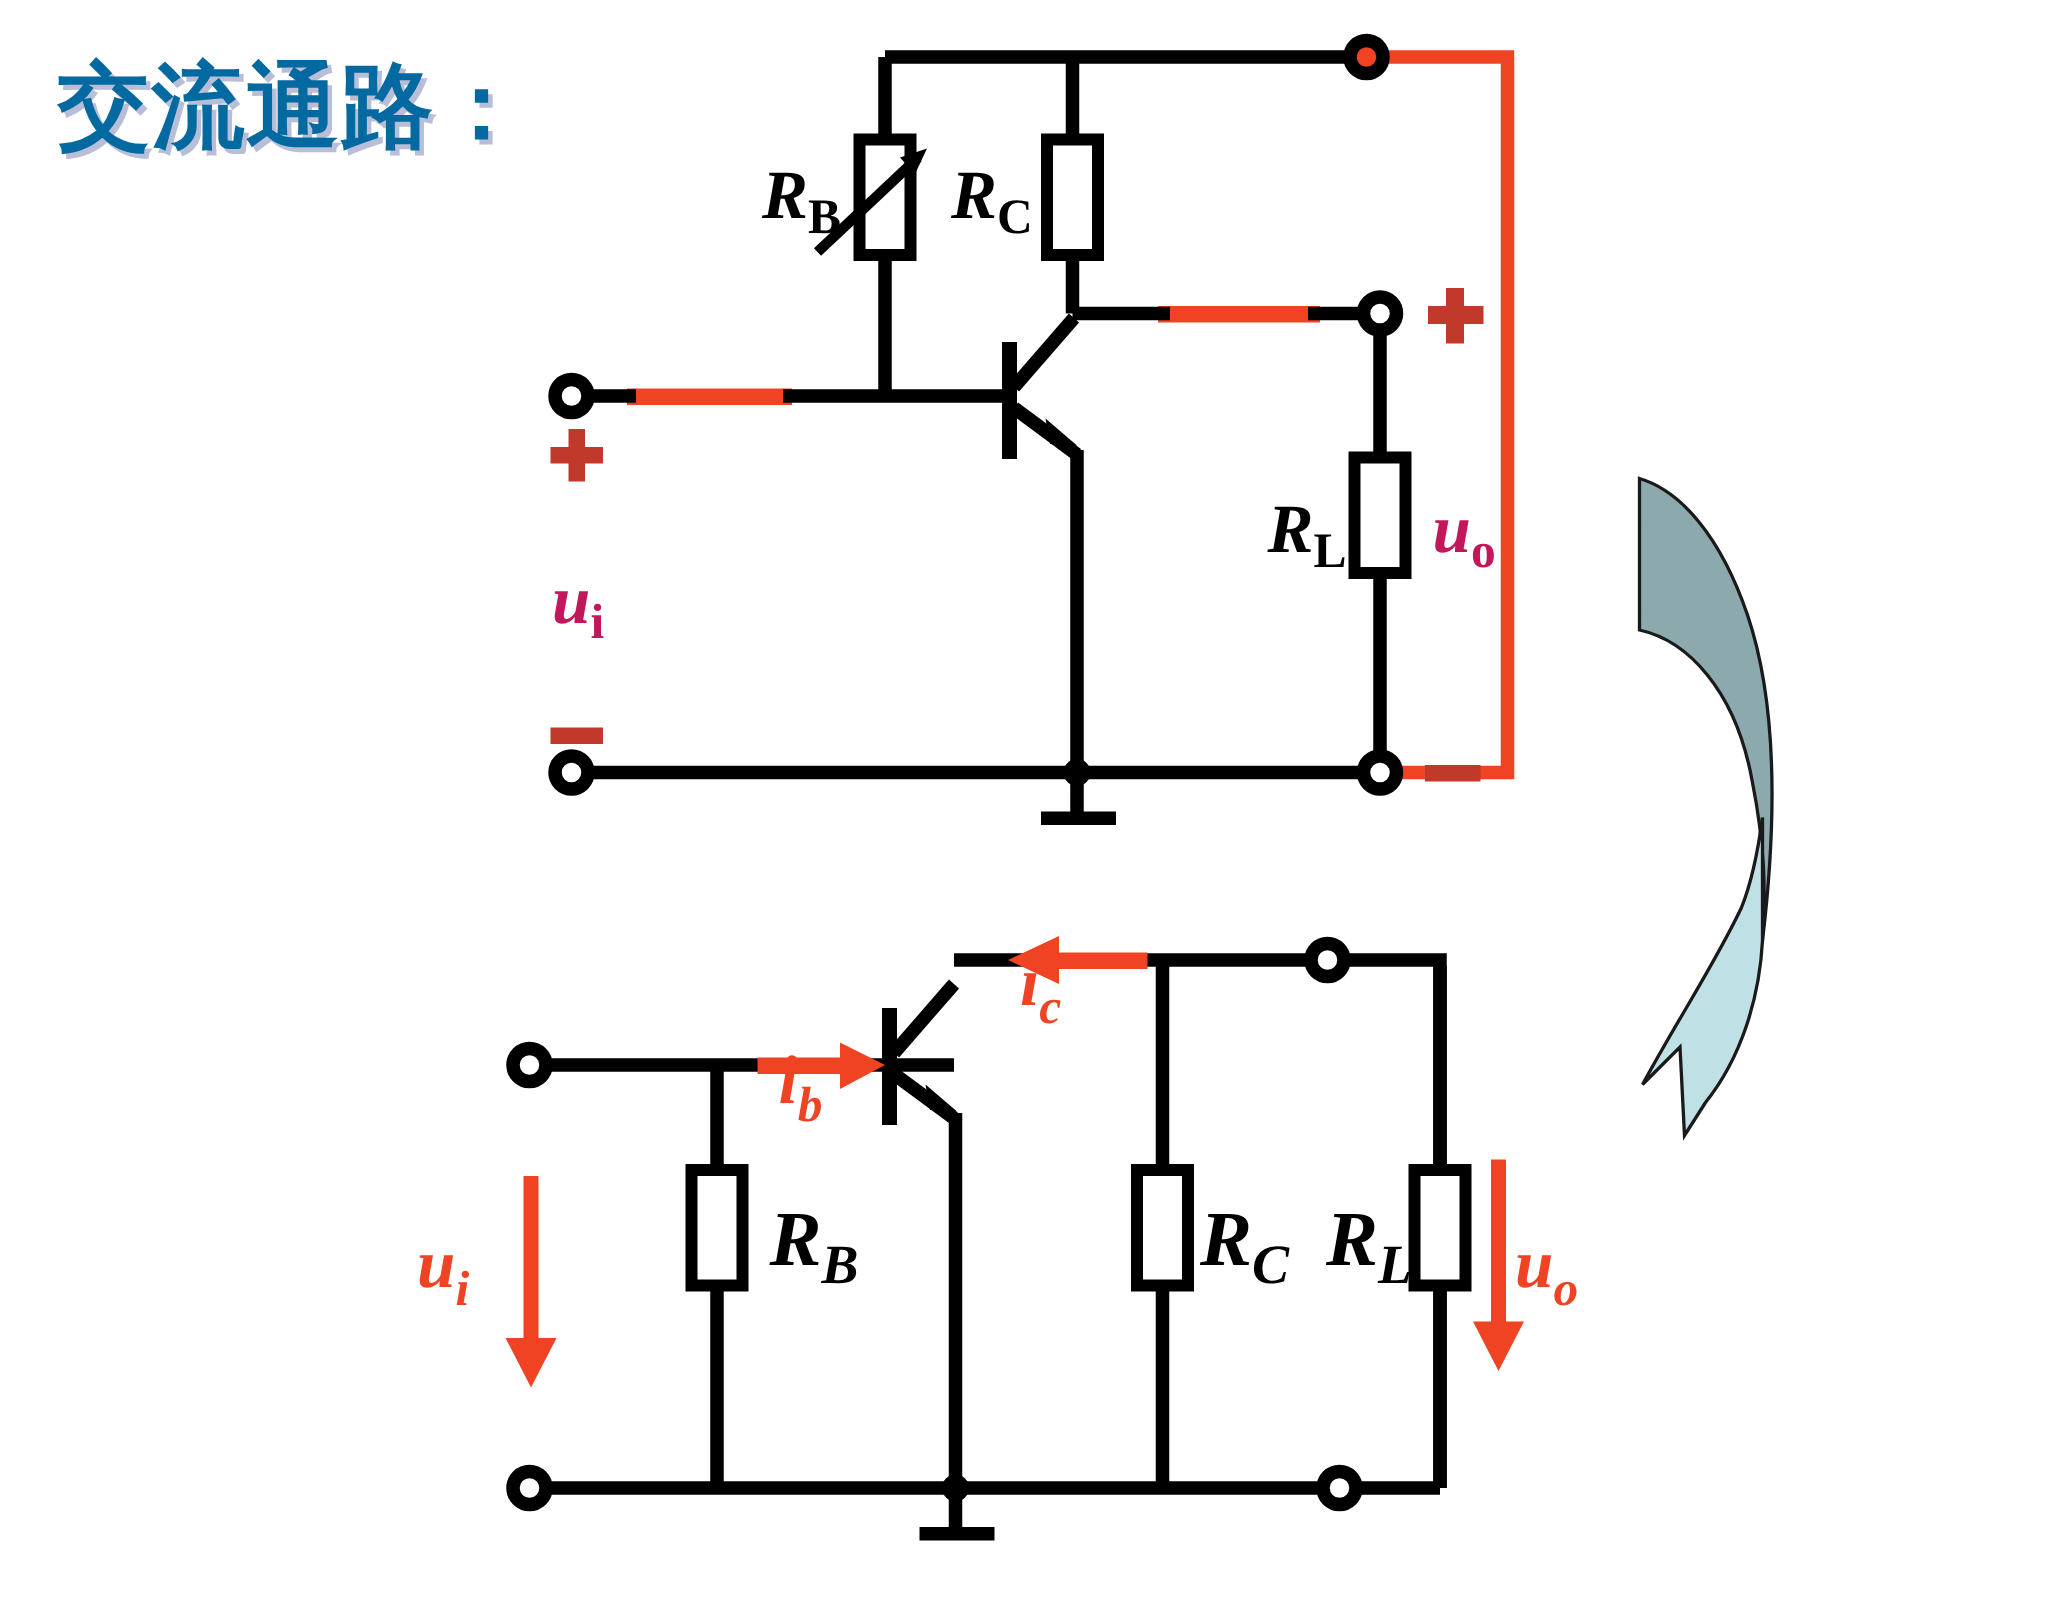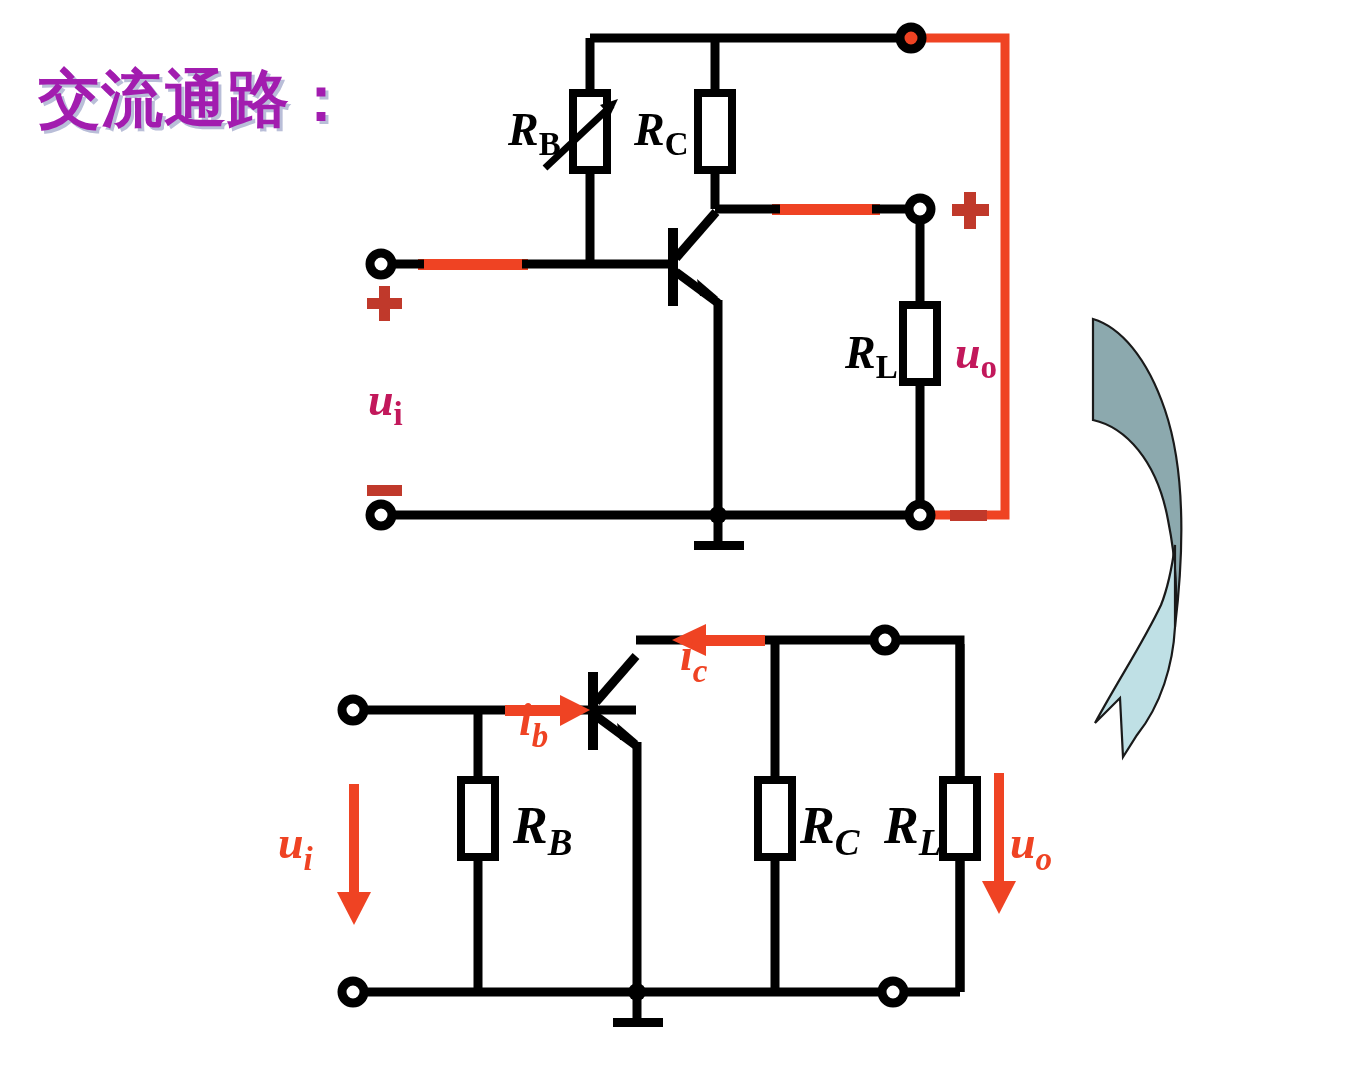--- a/index.html
+++ b/index.html
@@ -21,27 +21,27 @@
     width: 1366px;
     height: 1080px;
   }
   #stage > svg {
     position: absolute;
     left: 0; top: 0;
   }
   .slide-title {
     position: absolute;
     left: 38px;
-    top: 68px;
+    top: 40px;
     font-family: "DejaVu Sans", "Liberation Sans", sans-serif;
     font-weight: bold;
     font-size: 62px;
     line-height: 1;
     letter-spacing: 1px;
-    color: #a21caf;
+    color: #0369a1;
     text-shadow: 3px 3px 0 #b9bed8;
     white-space: nowrap;
   }
 </style>
 </head>
 <body>
 
 <div id="stage">
 
   <div class="slide-title">交流通路：</div>

